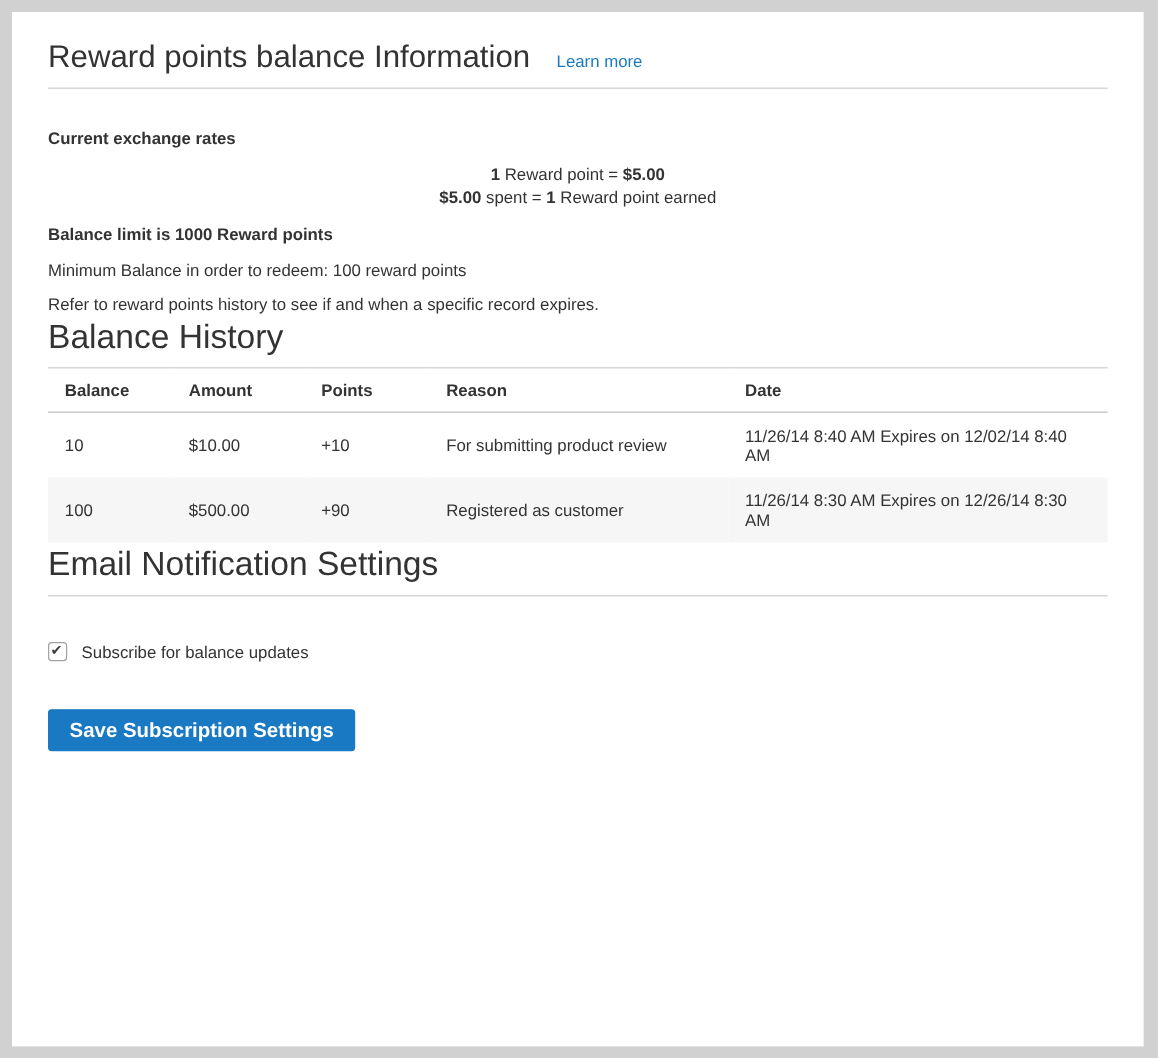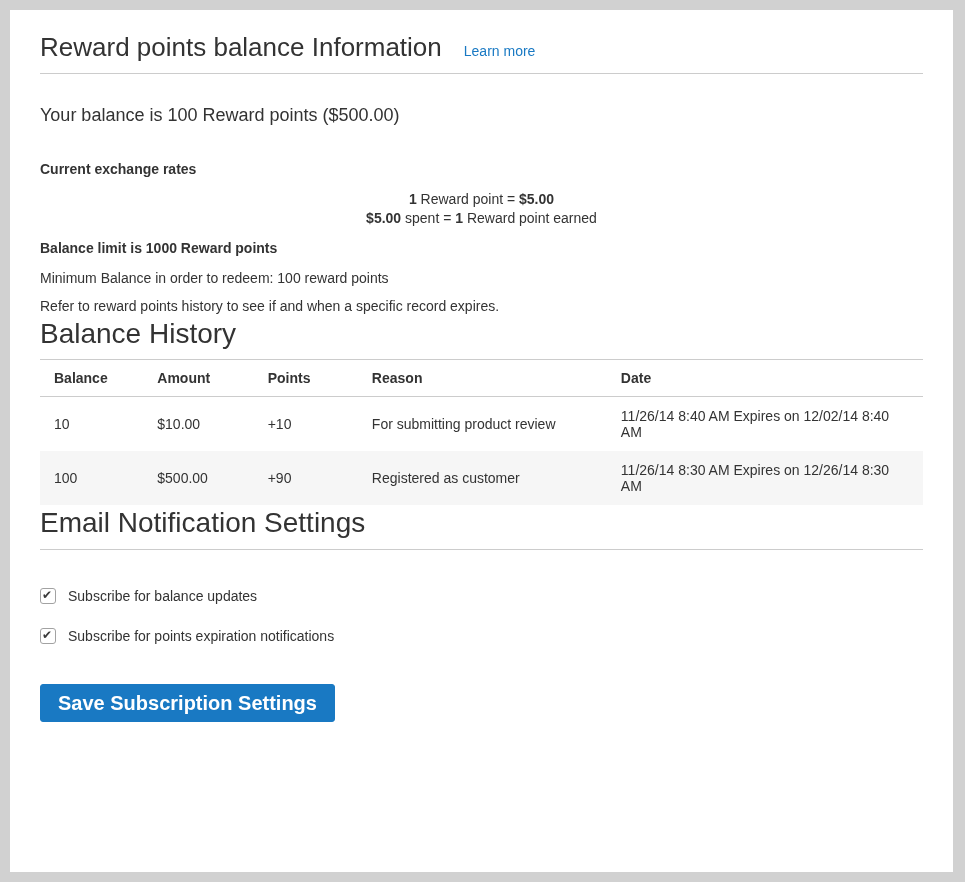--- a/index.html
+++ b/index.html
@@ -130,38 +130,37 @@
 
   
   button.save-btn {
     margin-top: 40px;
     display: inline-block;
     background: var(--color-accent, #1979c3);
     border: 1px solid var(--color-accent, #1979c3);
     border-radius: 3px;
     color: var(--color-button-text, #ffffff);
     font-family: inherit;
-    font-size: 20px;
+    font-size: 17px;
     font-weight: 700;
     padding: 8px 17px;
     cursor: pointer;
     line-height: 1;
   }
 </style>
 </head>
 <body>
 
 <div class="card">
 
   <div class="page-title-row">
     <h1 class="page-title">Reward points balance Information</h1>
     <a class="learn-more" href="#">Learn more</a>
   </div>
 
-  <p class="balance-summary">Your balance is 100 Reward points ($500.00)</p>
 
   <p class="bold-line exchange-heading">Current exchange rates</p>
 
   <p class="rate-line first"><strong>1</strong><span> Reward point = </span><strong>$5.00</strong></p>
 
   <p class="rate-line"><strong>$5.00</strong><span> spent = </span><strong>1</strong><span> Reward point earned</span></p>
 
   <p class="bold-line balance-limit">Balance limit is 1000 Reward points</p>
 
   <p class="minimum-balance">Minimum Balance in order to redeem: 100 reward points</p>
@@ -199,20 +198,16 @@
     </tbody>
   </table>
 
   <h2 class="section-heading email-heading">Email Notification Settings</h2>
 
   <div class="option option-1">
     <input type="checkbox" id="cb-balance" checked="true" style="">
     <label for="cb-balance">Subscribe for balance updates</label>
   </div>
 
-  <div class="option option-2">
-    <input type="checkbox" id="cb-expiration" checked="true" style="">
-    <label for="cb-expiration">Subscribe for points expiration notifications</label>
-  </div>
 
   <button class="save-btn">Save Subscription Settings</button>
 
 </div>
 
 </body></html>

